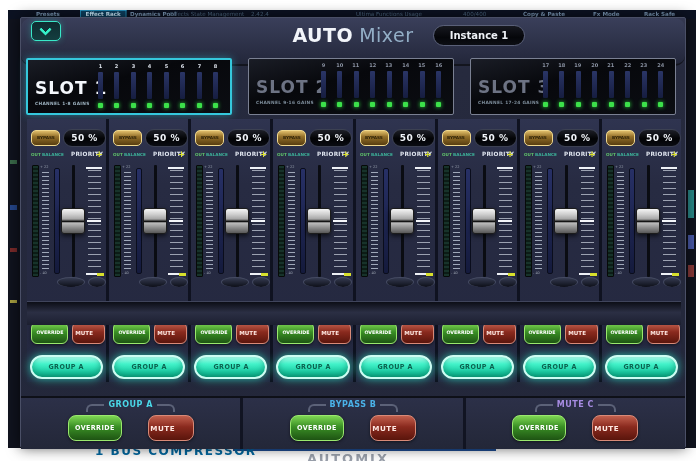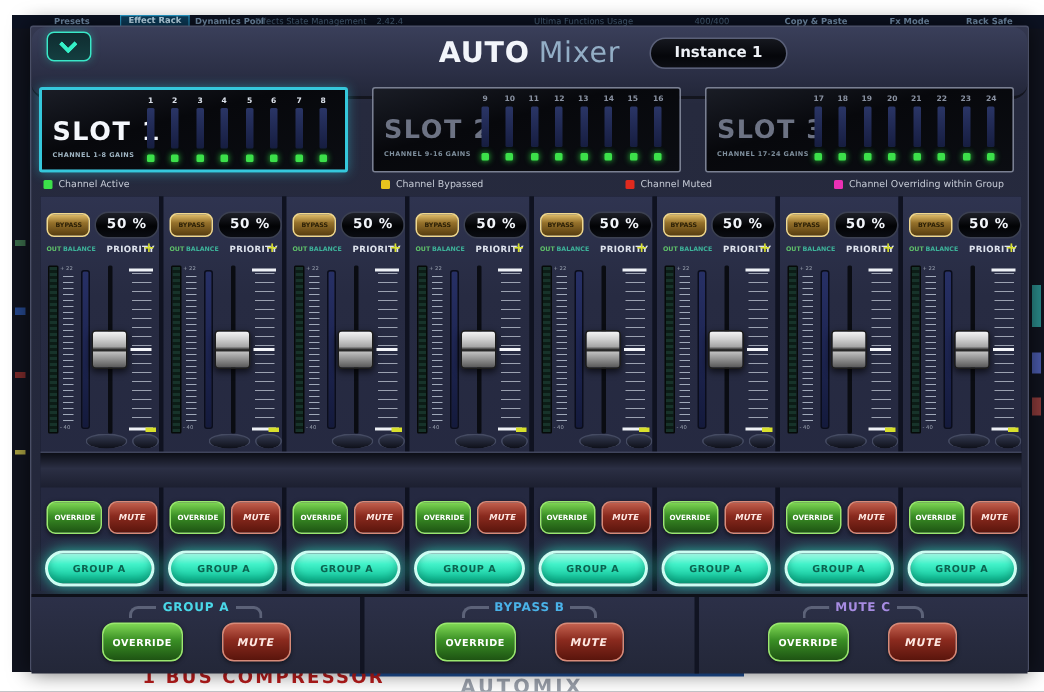--- a/index.html
+++ b/index.html
@@ -52,21 +52,21 @@
   .slot.active .mnum{color:#dde3ec;}
   .mbar{width:5px;height:27px;background:linear-gradient(180deg,#2a3566,#161d40);margin-top:1px;border-radius:1px;}
   .mled{width:5px;height:5px;border-radius:1px;margin-top:4px;background:#3ce04a;box-shadow:0 0 4px #2ee040;}
   
   .legend-row{position:absolute;left:0;top:100px;right:0;height:12px;}
   .lg{position:absolute;top:1px;display:flex;align-items:center;gap:4px;}
   .lg0{left:8px}.lg1{left:233px}.lg2{left:396px}.lg3{right:4px}
   .lg .sq{width:6px;height:6px;border-radius:1px;flex:0 0 auto;}
   .lg .tx{font-size:7px;transform:scale(.9);transform-origin:left center;color:#c6cbd6;white-space:nowrap;}
   
-  .strips{position:absolute;left:6px;top:113px;width:654px;height:263px;display:flex;background:#0f1220;}
+  .strips{position:absolute;left:6px;top:101px;width:654px;height:263px;display:flex;background:#0f1220;}
   .strip{position:relative;flex:1;border-right:3px solid #0f1220;
          background:linear-gradient(180deg,#2f3450,#272b42 25%,#242840);}
   .strip:last-child{border-right:none;}
   .band{position:absolute;left:6px;top:283px;width:654px;height:24px;z-index:3;
         background:linear-gradient(180deg,#0c0e16,#2b2f44 45%,#1c1f30);border-top:1px solid #40455c;}
   .bypass{position:absolute;left:4px;top:11px;width:29px;height:16px;border-radius:5px;cursor:pointer;
         background:linear-gradient(180deg,#e0bd6a,#94702a 40%,#573d10);border:1px solid #f0d88e;
         color:#2a1f06;display:flex;align-items:center;justify-content:center;}
   .value{position:absolute;left:36px;top:10px;width:43px;height:18px;border-radius:9px;cursor:pointer;
         background:linear-gradient(180deg,#1e2028,#020305 55%,#0a0c12);border:1px solid #3c4152;
@@ -107,41 +107,41 @@
   .pri-minus{position:absolute;right:2px;top:108px;width:7px;height:3px;background:#d8e02c;}
   .cap{position:absolute;top:158px;height:10px;border-radius:50%;border:1px solid #454b62;border-bottom:none;
         background:linear-gradient(180deg,#343a50,#0d0f18);}
   .cap1{left:30px;width:28px;}
   .cap2{left:61px;width:18px;}
   .ovr{position:absolute;left:4px;top:203px;width:37px;height:22px;border-radius:6px;cursor:pointer;
         background:linear-gradient(180deg,#7ed653,#3a8f25 45%,#1e5413);border:1px solid #9ae86e;
         box-shadow:0 1px 3px rgba(0,0,0,.5);color:#ffffff;display:flex;align-items:center;justify-content:center;}
   .mut{position:absolute;left:45px;top:203px;width:33px;height:22px;border-radius:6px;cursor:pointer;
         background:linear-gradient(180deg,#c2604e,#8a2a1e 45%,#5a150c);border:1px solid #d88a78;
-        box-shadow:0 1px 3px rgba(0,0,0,.5);color:#ffe8e2;display:flex;align-items:center;justify-content:center;font-style:italic;}
+        box-shadow:0 1px 3px rgba(0,0,0,.5);color:#ffe8e2;display:flex;align-items:center;}
   .gpill{position:absolute;left:3px;right:3px;top:236px;height:24px;border-radius:12px;cursor:pointer;
         background:linear-gradient(180deg,#a8fbe8,#42f2c9 35%,#14c89e 85%,#0fae88);border:2px solid #ccfdf2;
         box-shadow:0 0 10px rgba(46,235,196,.75), inset 0 -3px 6px rgba(6,110,85,.5);
         color:#0b6350;display:flex;align-items:center;justify-content:center;}
   
   .groups-row{position:absolute;left:0;right:0;top:378px;height:53px;display:flex;
         background:linear-gradient(180deg,#2c3048,#232738);border-top:2px solid #0e1018;}
   .gpanel{position:relative;flex:1;border-right:3px solid #111422;}
   .gpanel:last-child{border-right:none;}
   .glabel-row{position:absolute;top:2px;left:0;right:0;display:flex;align-items:flex-start;justify-content:center;gap:4px;height:11px;}
   .bracket{width:18px;height:8px;border-top:2px solid #5c6278;margin-top:4px;}
   .bracket.l{border-left:2px solid #5c6278;border-top-left-radius:6px;}
   .bracket.r{border-right:2px solid #5c6278;border-top-right-radius:6px;}
   .gname{font-size:8px;font-weight:bold;letter-spacing:.5px;}
   .gbtns{position:absolute;top:17px;left:0;right:0;display:flex;justify-content:center;gap:26px;}
   .ovr2{position:static;width:54px;height:26px;border-radius:8px;}
   .mut2{position:static;width:46px;height:26px;border-radius:8px;}
   
   .scrap-blue{position:absolute;left:233px;top:448px;width:263px;height:3px;background:#1f4f96;z-index:1;}
-  .scrap-compressor{position:absolute;left:95px;top:444px;font-size:12px;font-weight:bold;color:#b91c1c;
+  .scrap-compressor{position:absolute;left:95px;top:444px;font-size:12px;font-weight:bold;color:#0369a1;
         letter-spacing:1.5px;z-index:1;white-space:nowrap;}
   .scrap-automix{position:absolute;left:0;right:0;top:451px;text-align:center;font-size:13px;font-weight:bold;
         color:#9aa0ab;letter-spacing:2px;z-index:1;}
 </style>
 </head>
 <body>
 
 <div class="canvas">
   <div class="backdrop"></div>
   <div class="bg-tabbar" id="bg-tabbar">

